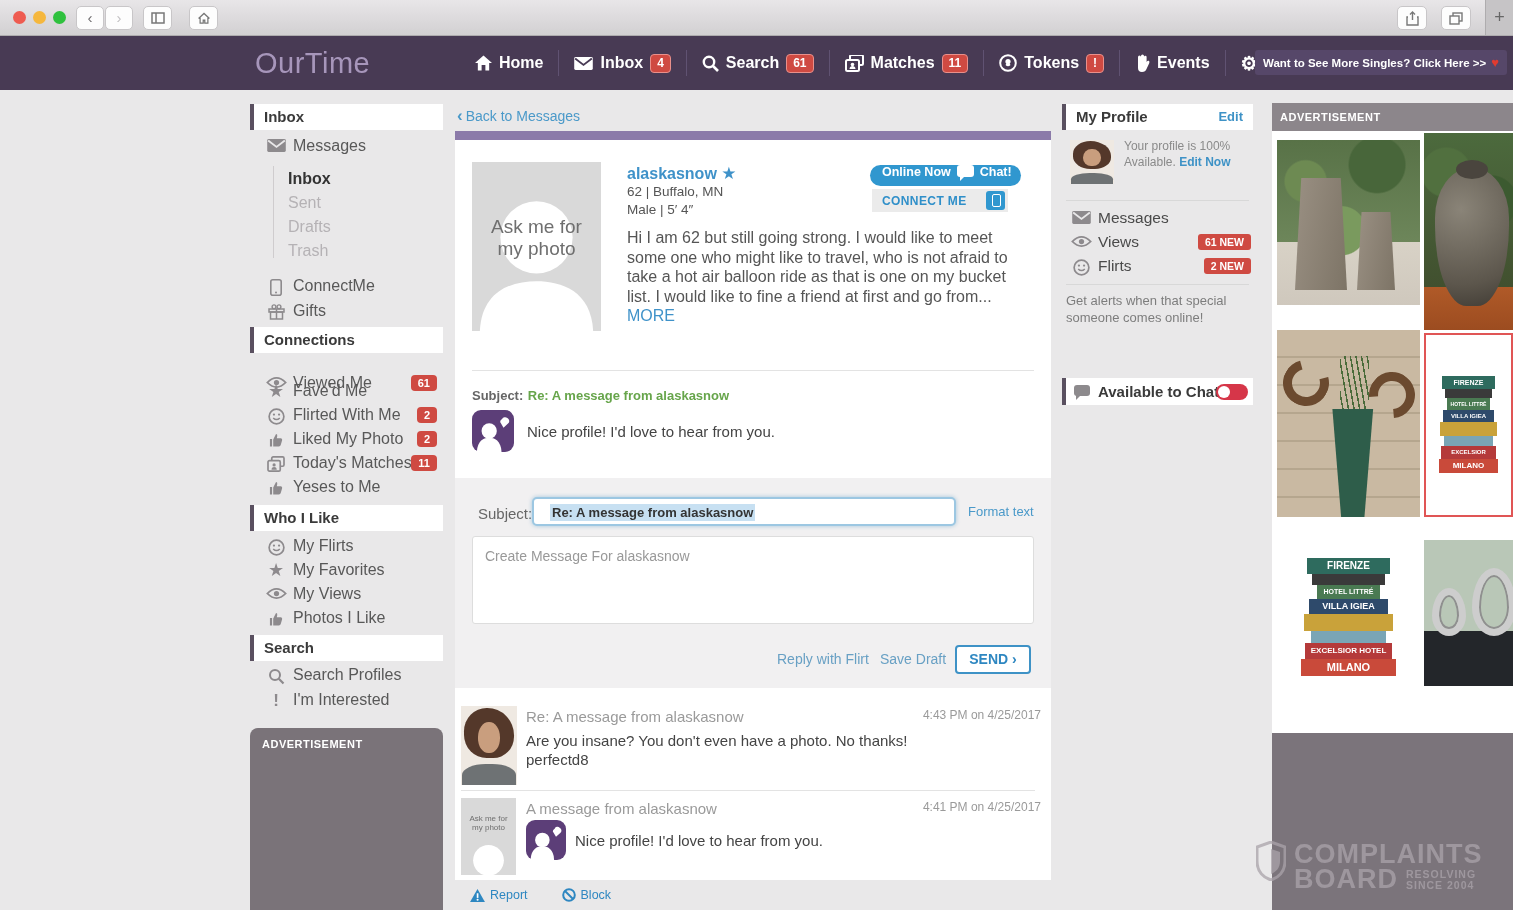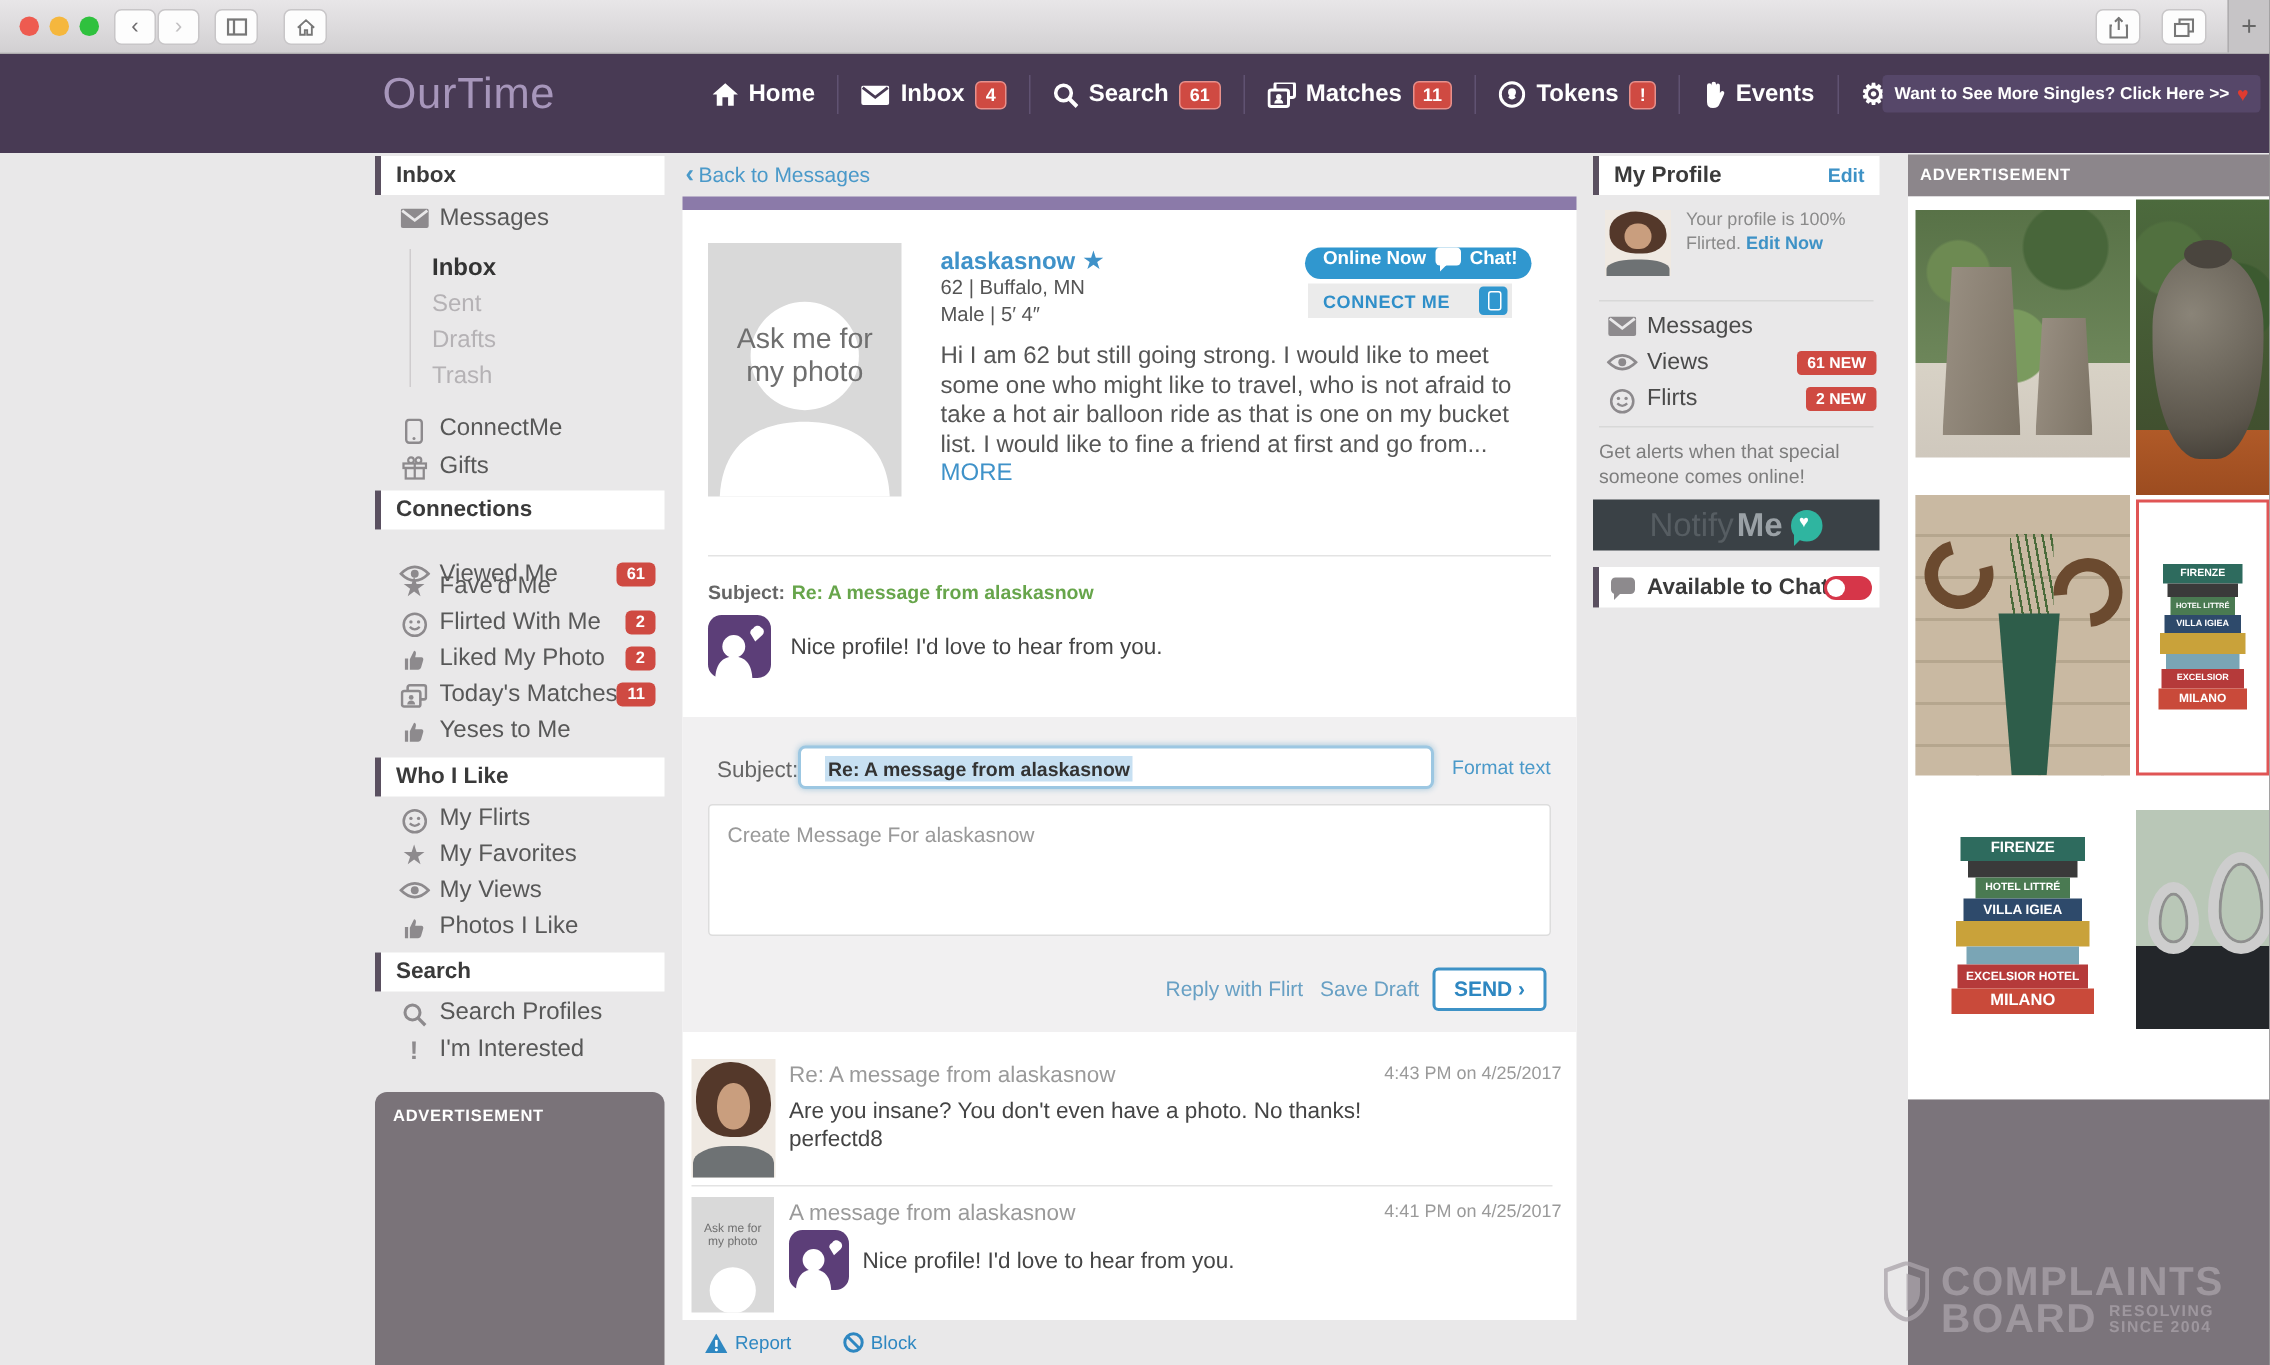--- a/index.html
+++ b/index.html
@@ -15,21 +15,21 @@
   .btn-chrome { position:absolute; top:6px; height:24px; background:#fdfdfd; border:1px solid #c8c6c8;
     border-radius:5px; color:#6e6c6e; text-align:center; line-height:22px; font-size:15px; }
   .urlbar { position:absolute; left:462px; top:6px; width:618px; height:24px; background:#fff;
     border:1px solid #d2d0d2; border-radius:6px; }
   .urlbar .url { display:block; text-align:center; line-height:22px; font-size:13px; color:#333; }
   .urlbar .x { position:absolute; right:8px; top:0; line-height:22px; color:#999; font-size:14px; cursor:pointer; }
   .newtab { position:absolute; right:0; top:0; width:28px; height:35px; background:#c6c4c6;
     border-left:1px solid #aeacae; color:#666; font-size:18px; text-align:center; line-height:34px; }
 
   
-  .navbar { position:absolute; left:0; top:36px; width:1513px; height:66px; background:#483a54; }
+  .navbar { position:absolute; left:0; top:36px; width:1513px; height:54px; background:#483a54; }
   .logo { position:absolute; left:255px; top:0; line-height:54px; font-size:29px; color:#a796bb; letter-spacing:.5px; }
   .navmenu { position:absolute; left:460px; top:0; height:54px; display:flex; align-items:center; }
   .navitem { display:flex; align-items:center; gap:7px; padding:0 15px; color:#fff; font-weight:bold;
     font-size:16px; cursor:pointer; }
   .navdiv { width:1px; height:26px; background:#605272; }
   .badge { background:#cf4a42; border:1px solid #e8908b; color:#fff; font-size:12px; font-weight:bold;
     border-radius:4px; padding:1px 6px; line-height:15px; }
   .promo { position:absolute; right:6px; top:14px; background:#564769; border-radius:3px; padding:5px 8px;
     color:#fff; font-size:11.5px; font-weight:bold; cursor:pointer; display:flex; align-items:center; gap:5px; }
   .promo .heart { color:#e03b30; font-size:13px; }
@@ -593,21 +593,21 @@
       <span class="e">Edit</span>
     </div>
 
     <div class="portrait" style="position:absolute;left:8px;top:50px;width:44px;height:44px;">
       <div class="hair"></div>
       <div class="face"></div>
       <div class="body"></div>
     </div>
     <div class="comp-text">
       <span>Your profile is 100%</span><br>
-      <span>Flirted. </span><span class="editnow">Edit Now</span>
+      <span>Available. </span><span class="editnow">Edit Now</span>
     </div>
 
     <div class="divline" style="left:4px;top:110px;width:183px;background:#d8d8d8;"></div>
 
     <div class="rp-row" style="top:118px;">
       <span class="sicon">
           <svg width="19" height="13" viewBox="0 0 20 14">
             <rect x="0" y="0" width="20" height="14" rx="1.5" fill="#8d8a8d"></rect>
             <path d="M1 1.5 L10 8.5 L19 1.5" fill="none" stroke="#e9e8e9" stroke-width="2"></path>
           </svg>
@@ -634,25 +634,20 @@
           </svg>
         </span>
       <span class="rlabel">Flirts</span>
       <span class="nbadge">2 NEW</span>
     </div>
 
     <div class="divline" style="left:4px;top:194px;width:183px;background:#d8d8d8;"></div>
 
     <div class="abs" style="left:4px;top:202px;width:172px;font-size:13px;line-height:17px;color:#7d7d7d;">Get alerts when that special someone comes online!</div>
 
-    <div class="notifyme">
-      <span class="nm1">Notify</span>
-        <span class="nm2">Me</span>
-      <span class="nm-bub"></span>
-    </div>
 
     <div class="avail">
       <span class="chat-ic"></span>
       <span class="al">Available to Chat</span>
       <span class="toggle">
           <span class="knob"></span>
         </span>
     </div>
   </div>
 

